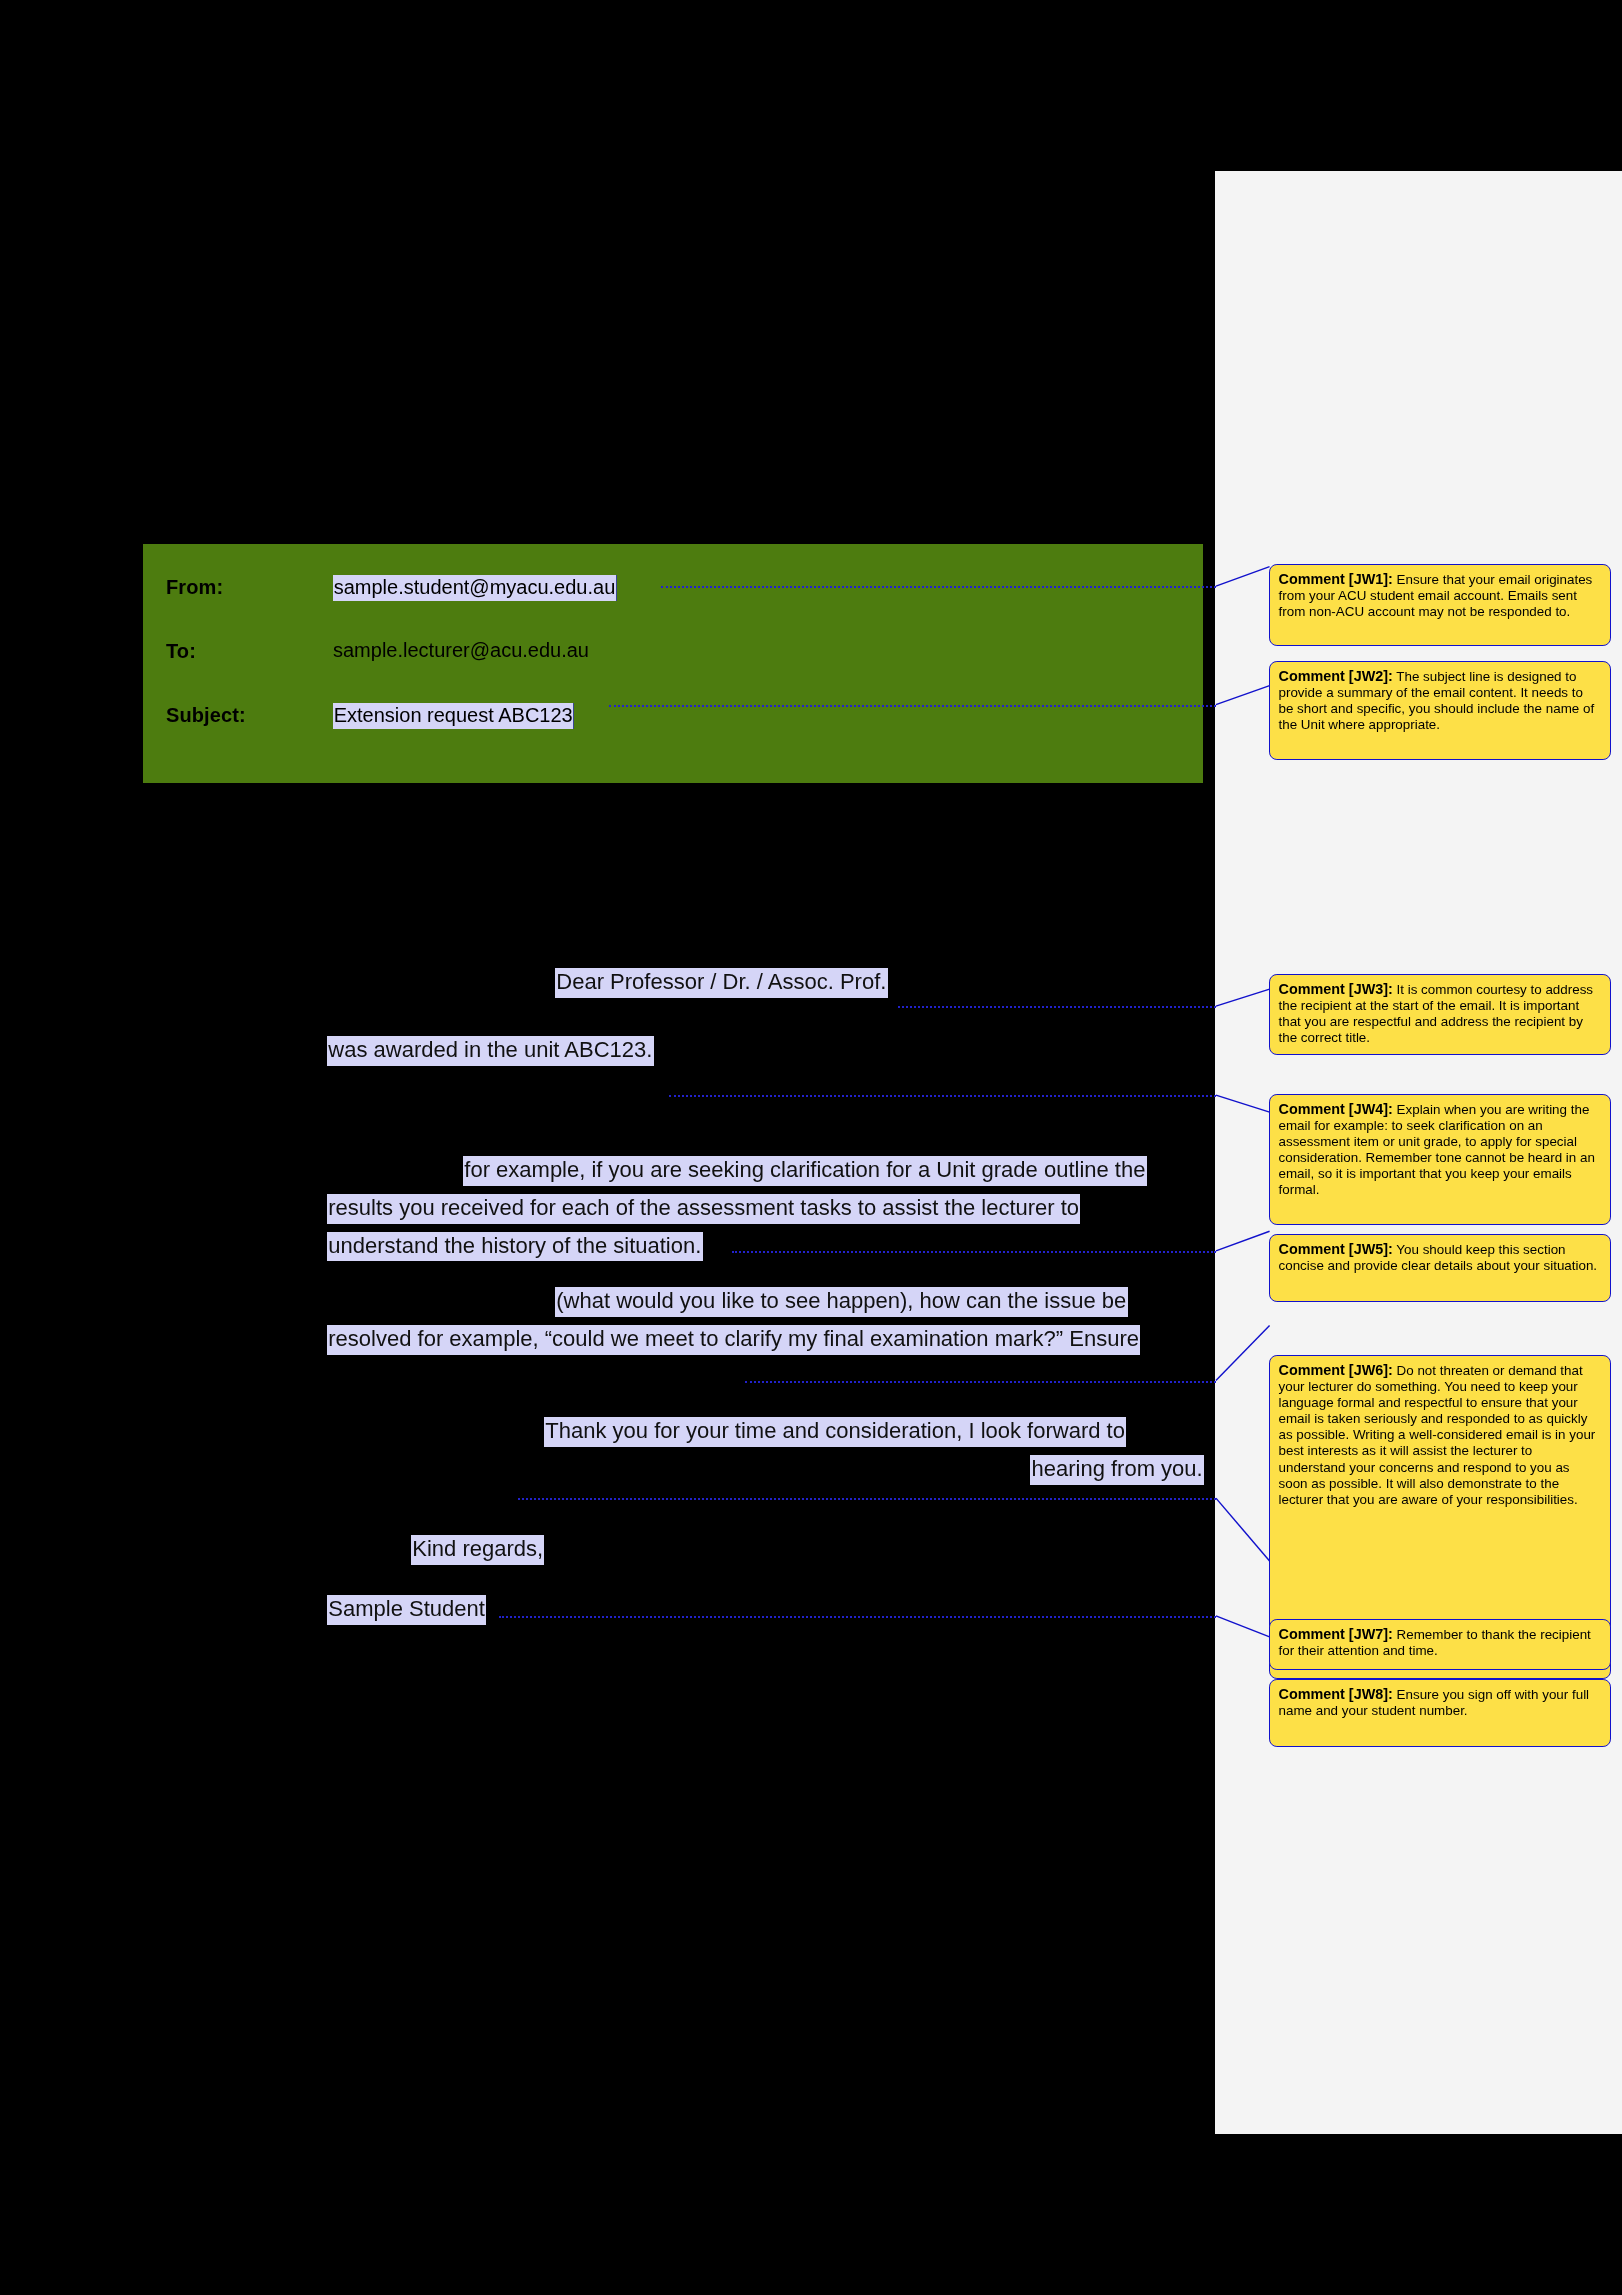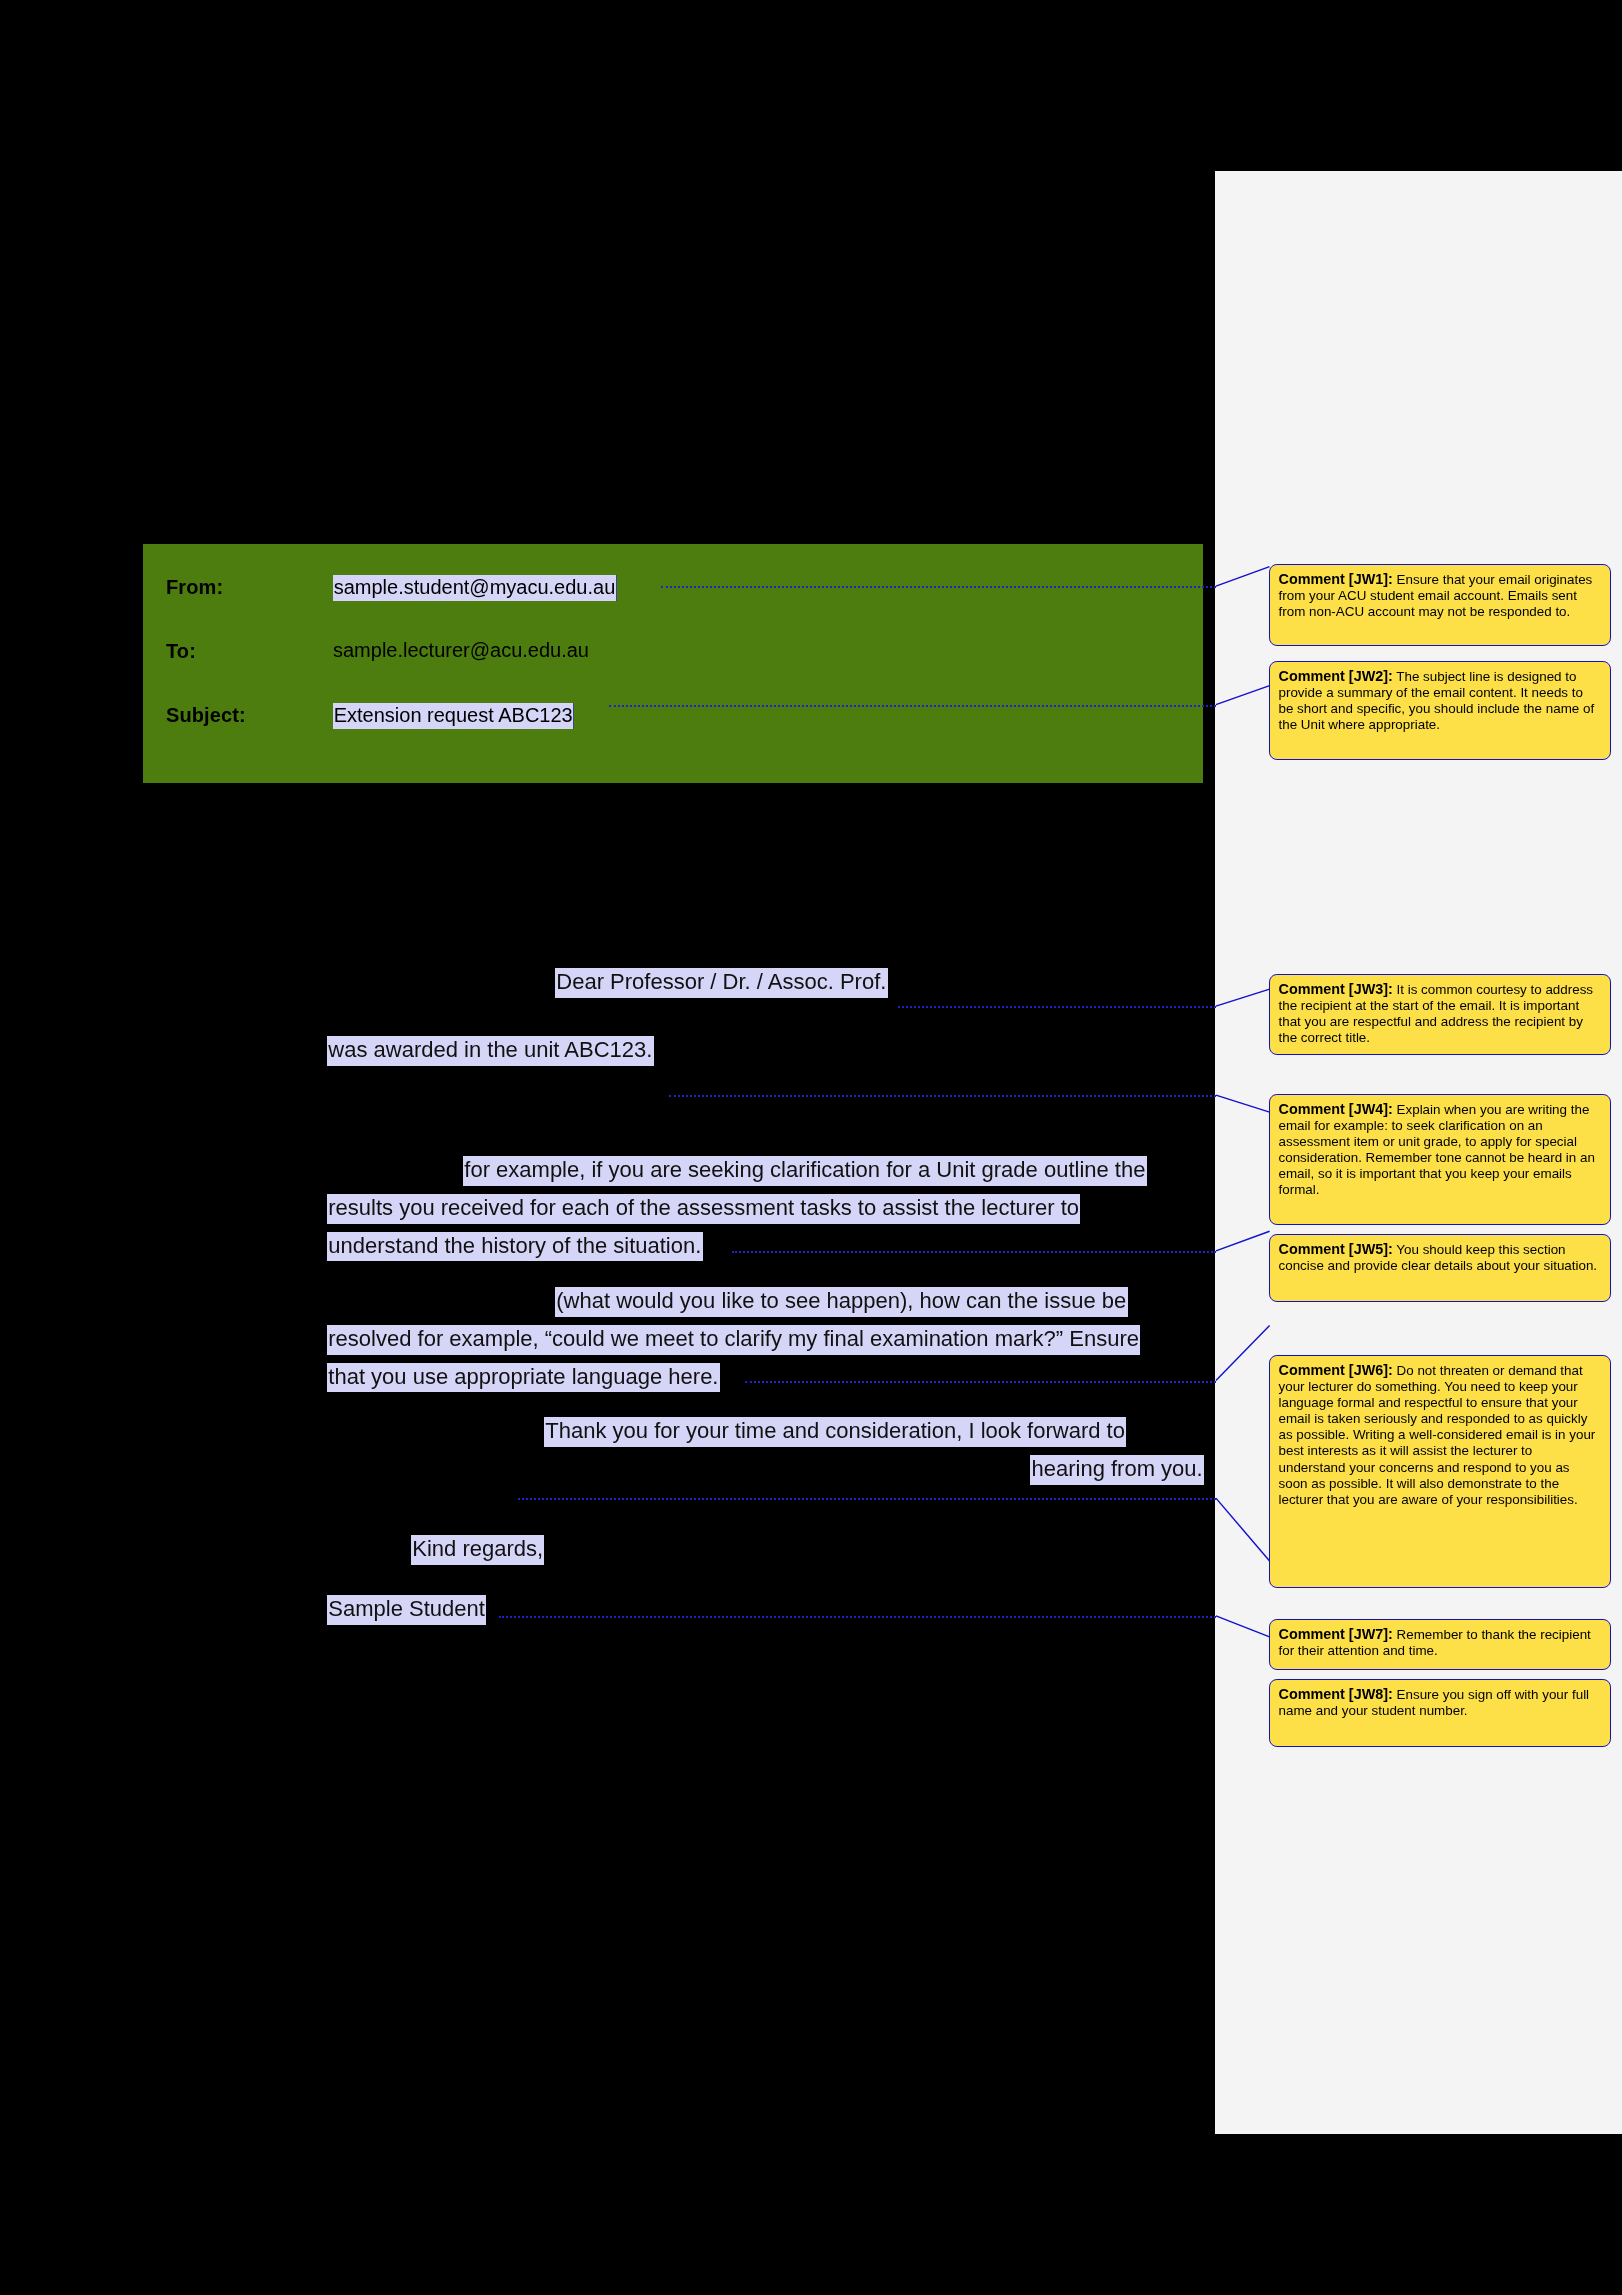--- a/index.html
+++ b/index.html
@@ -108,21 +108,20 @@
 
   <div class="para" style="top:188px;">
     <span class="line" style="padding-left:136px;"><span class="hl">for example, if you are seeking clarification for a Unit grade outline the</span></span>
     <span class="line" style="padding-left:0px;margin-top:7.9px;"><span class="hl">results you received for each of the assessment tasks to assist the lecturer to</span></span>
     <span class="line" style="padding-left:0px;margin-top:7.9px;"><span class="hl">understand the history of the situation.</span></span>
   </div>
 
   <div class="para" style="top:319px;">
     <span class="line" style="padding-left:228px;"><span class="hl">(what would you like to see happen), how can the issue be</span></span>
     <span class="line" style="padding-left:0px;margin-top:7.9px;"><span class="hl">resolved for example, “could we meet to clarify my final examination mark?” Ensure</span></span>
-    <span class="line" style="padding-left:0px;margin-top:7.9px;"><span class="hl">that you use appropriate language here.</span></span>
   </div>
 
   <div class="para" style="top:449px;">
     <span class="line" style="padding-left:217px;"><span class="hl">Thank you for your time and consideration, I look forward to</span></span>
     <span class="line" style="padding-left:0px;margin-top:7.9px;text-align:right;"><span class="hl">hearing from you.</span></span>
   </div>
 
   <div class="para" style="top:567px;">
     <span class="line" style="padding-left:84px;"><span class="hl">Kind regards,</span></span>
   </div>
@@ -170,21 +169,21 @@
 <div class="comment" style="top:1094px;height:131px;">
   <b>Comment [JW4]:</b>
   <span>Explain when you are writing the email for example: to seek clarification on an assessment item or unit grade, to apply for special consideration. Remember tone cannot be heard in an email, so it is important that you keep your emails formal.</span>
 </div>
 
 <div class="comment" style="top:1234px;height:68px;">
   <b>Comment [JW5]:</b>
   <span>You should keep this section concise and provide clear details about your situation.</span>
 </div>
 
-<div class="comment" style="top:1355px;height:233px;">
+<div class="comment" style="top:1355px;height:324px;">
   <b>Comment [JW6]:</b>
   <span>Do not threaten or demand that your lecturer do something. You need to keep your language formal and respectful to ensure that your email is taken seriously and responded to as quickly as possible.  Writing a well-considered email is in your best interests as it will assist the lecturer to understand your concerns and respond to you as soon as possible. It will also demonstrate to the lecturer that you are aware of your responsibilities.</span>
 </div>
 
 <div class="comment" style="top:1619px;height:51px;">
   <b>Comment [JW7]:</b>
   <span>Remember to thank the recipient for their attention and time.</span>
 </div>
 
 <div class="comment" style="top:1679px;height:68px;">

